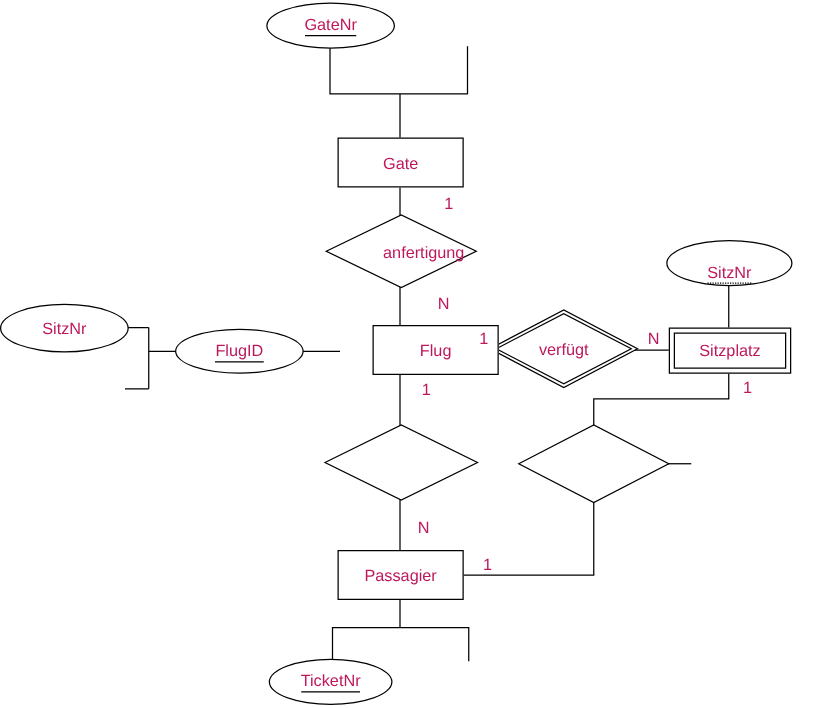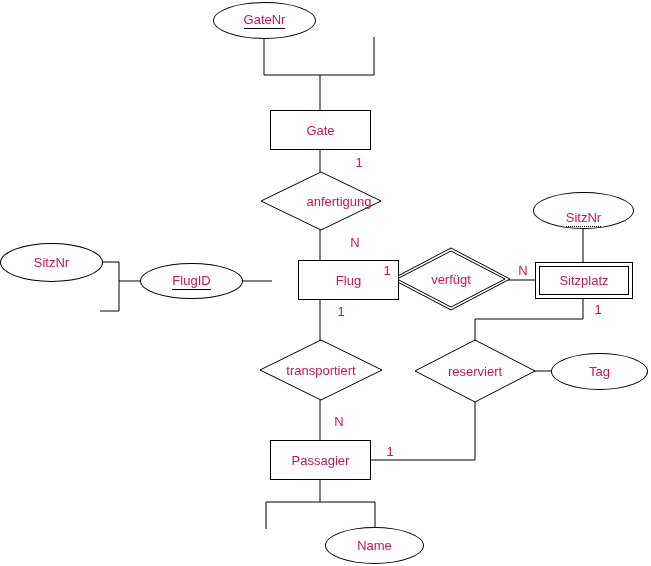--- a/index.html
+++ b/index.html
@@ -65,46 +65,41 @@
   </div>
   <div class="node ellipse" style="left:533px;top:192px;width:101px;height:37px;">
     <span class="u-dotted">SitzNr</span>
   </div>
   <div class="node ellipse" style="left:0px;top:243px;width:103px;height:39px;">
     <span>SitzNr</span>
   </div>
   <div class="node ellipse" style="left:140px;top:263px;width:103px;height:36px;text-align:right;">
     <span class="u-solid">FlugID</span>
   </div>
-  <div class="node ellipse" style="left:551px;top:353px;width:97px;height:37px;">
-    <span>Tag</span>
-  </div>
-  <div class="node ellipse" style="left:325px;top:527px;width:99px;height:37px;">
-    <span>Name</span>
+  <div class="node ellipse" style="left:215px;top:527px;width:99px;height:37px;">
+    <span class="u-solid">TicketNr</span>
   </div>
 
   <div class="node" style="left:270px;top:110px;width:101px;height:40px;">
     <span>Gate</span>
   </div>
   <div class="node" style="left:270px;top:260px;width:101px;height:40px;margin-left:28px;">
     <span>Flug</span>
   </div>
   <div class="node double-rect" style="left:535px;top:262px;width:98px;height:37px;">
     <div class="inner">
       <span>Sitzplatz</span>
     </div>
   </div>
   <div class="node" style="left:270px;top:440px;width:101px;height:40px;">
     <span>Passagier</span>
   </div>
 
   <div class="dlabel" style="left:279px;top:172px;width:120px;height:58px;text-align:right;">anfertigung</div>
   <div class="dlabel" style="left:392px;top:248px;width:118px;height:62px;">verfügt</div>
-  <div class="dlabel" style="left:260px;top:340px;width:122px;height:60px;">transportiert</div>
-  <div class="dlabel" style="left:415px;top:340px;width:120px;height:62px;">reserviert</div>
 
   <span class="card" style="left:350px;top:155px;">1</span>
   <span class="card" style="left:346px;top:235px;">N</span>
   <span class="card" style="left:378px;top:263px;">1</span>
   <span class="card" style="left:514px;top:263px;">N</span>
   <span class="card" style="left:332px;top:304px;">1</span>
   <span class="card" style="left:589px;top:302px;">1</span>
   <span class="card" style="left:330px;top:414px;">N</span>
   <span class="card" style="left:381px;top:444px;">1</span>
 

